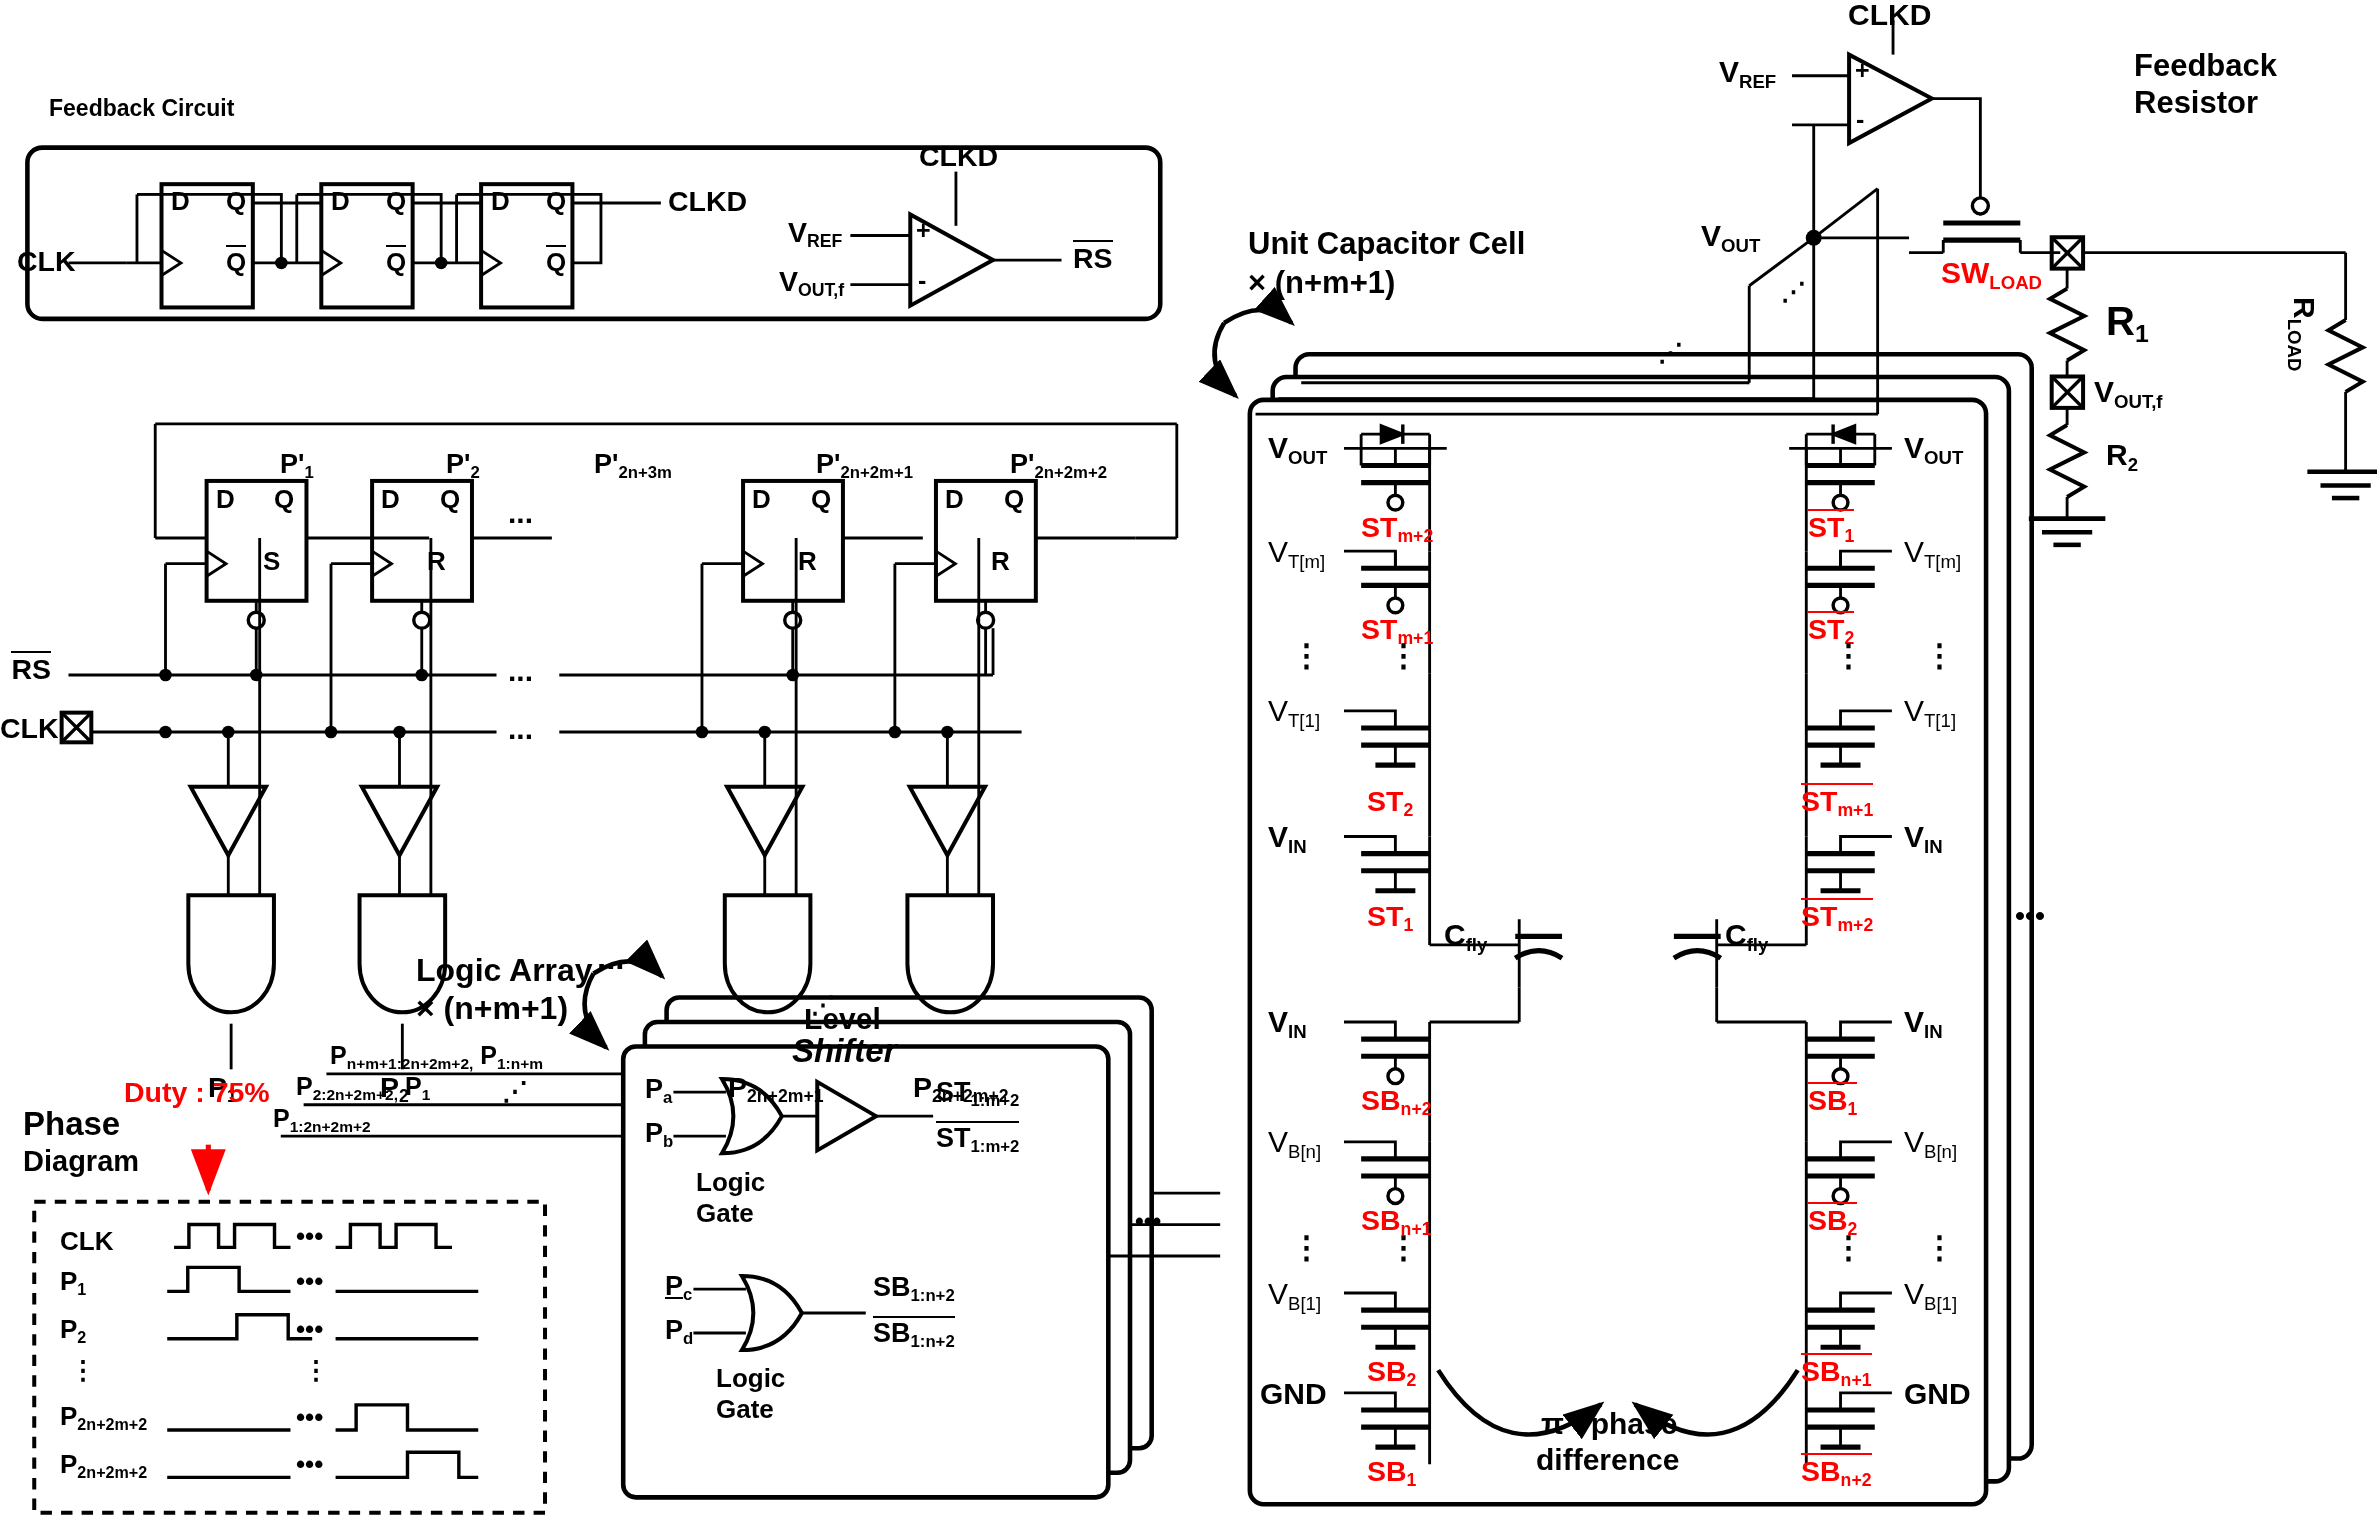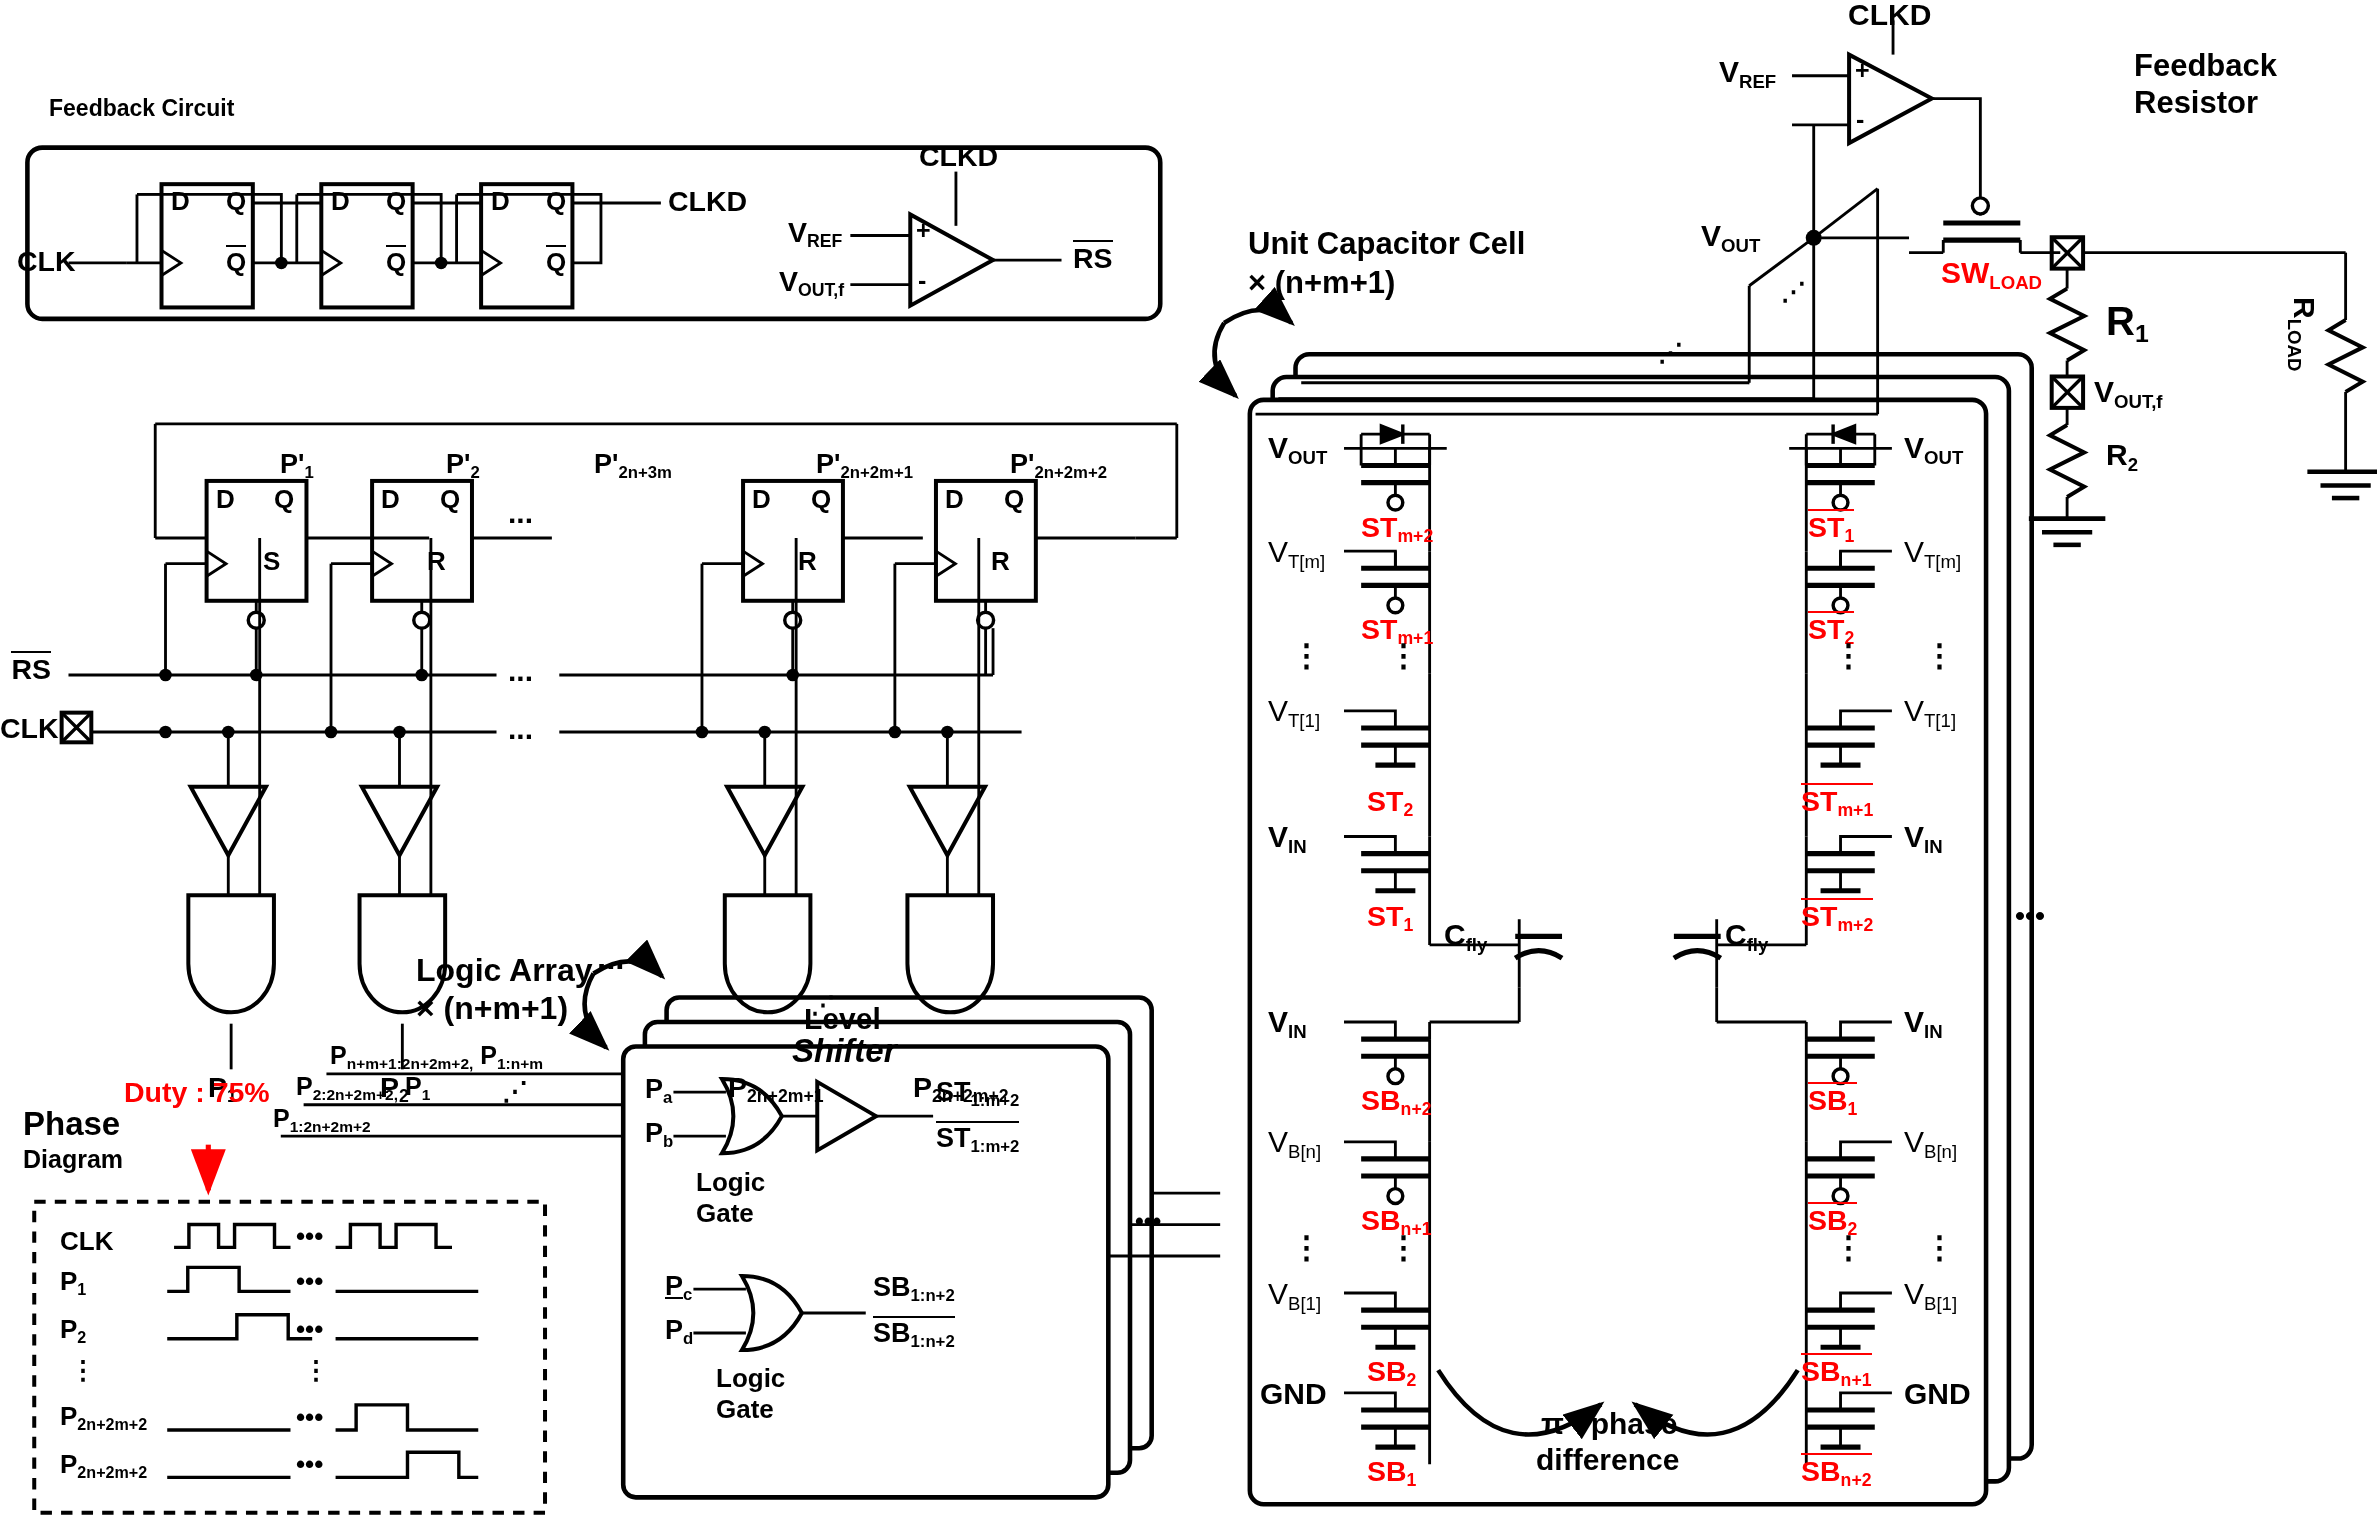--- a/index.html
+++ b/index.html
@@ -492,21 +492,21 @@
 <div class="lbl b" style="left:508px;top:714px;font-size:30px;">...</div>
 <div class="lbl b" style="left:597px;top:941px;font-size:33px;">...</div>
 
 <div class="lbl b" style="left:208px;top:1073px;font-size:28.5px;"><span>P</span><sub>1</sub></div>
 <div class="lbl b" style="left:380px;top:1073px;font-size:28.5px;"><span>P</span><sub>2</sub></div>
 <div class="lbl b" style="left:728px;top:1073px;font-size:28.5px;"><span>P</span><sub>2n+2m+1</sub></div>
 <div class="lbl b" style="left:913px;top:1073px;font-size:28.5px;"><span>P</span><sub>2n+2m+2</sub></div>
 
 <div class="lbl b red" style="left:124px;top:1078px;font-size:28.5px;">Duty : 75%</div>
 <div class="lbl b" style="left:23px;top:1107px;font-size:33px;">Phase</div>
-<div class="lbl b" style="left:23px;top:1147px;font-size:25px;">Diagram</div>
+<div class="lbl b" style="left:23px;top:1147px;font-size:29px;">Diagram</div>
 
 <div class="lbl b" style="left:60px;top:1228px;font-size:26px;">CLK</div>
 <div class="lbl b" style="left:60px;top:1268px;font-size:26px;"><span>P</span><sub>1</sub></div>
 <div class="lbl b" style="left:60px;top:1316px;font-size:26px;"><span>P</span><sub>2</sub></div>
 <div class="lbl b" style="left:70px;top:1357px;font-size:26px;">⋮</div>
 <div class="lbl b" style="left:60px;top:1403px;font-size:26px;"><span>P</span><sub>2n+2m+2</sub></div>
 <div class="lbl b" style="left:60px;top:1451px;font-size:26px;"><span>P</span><sub>2n+2m+2</sub></div>
 
 <div class="lbl b" style="left:296px;top:1223px;font-size:26px;">•••</div>
 <div class="lbl b" style="left:296px;top:1268px;font-size:26px;">•••</div>

